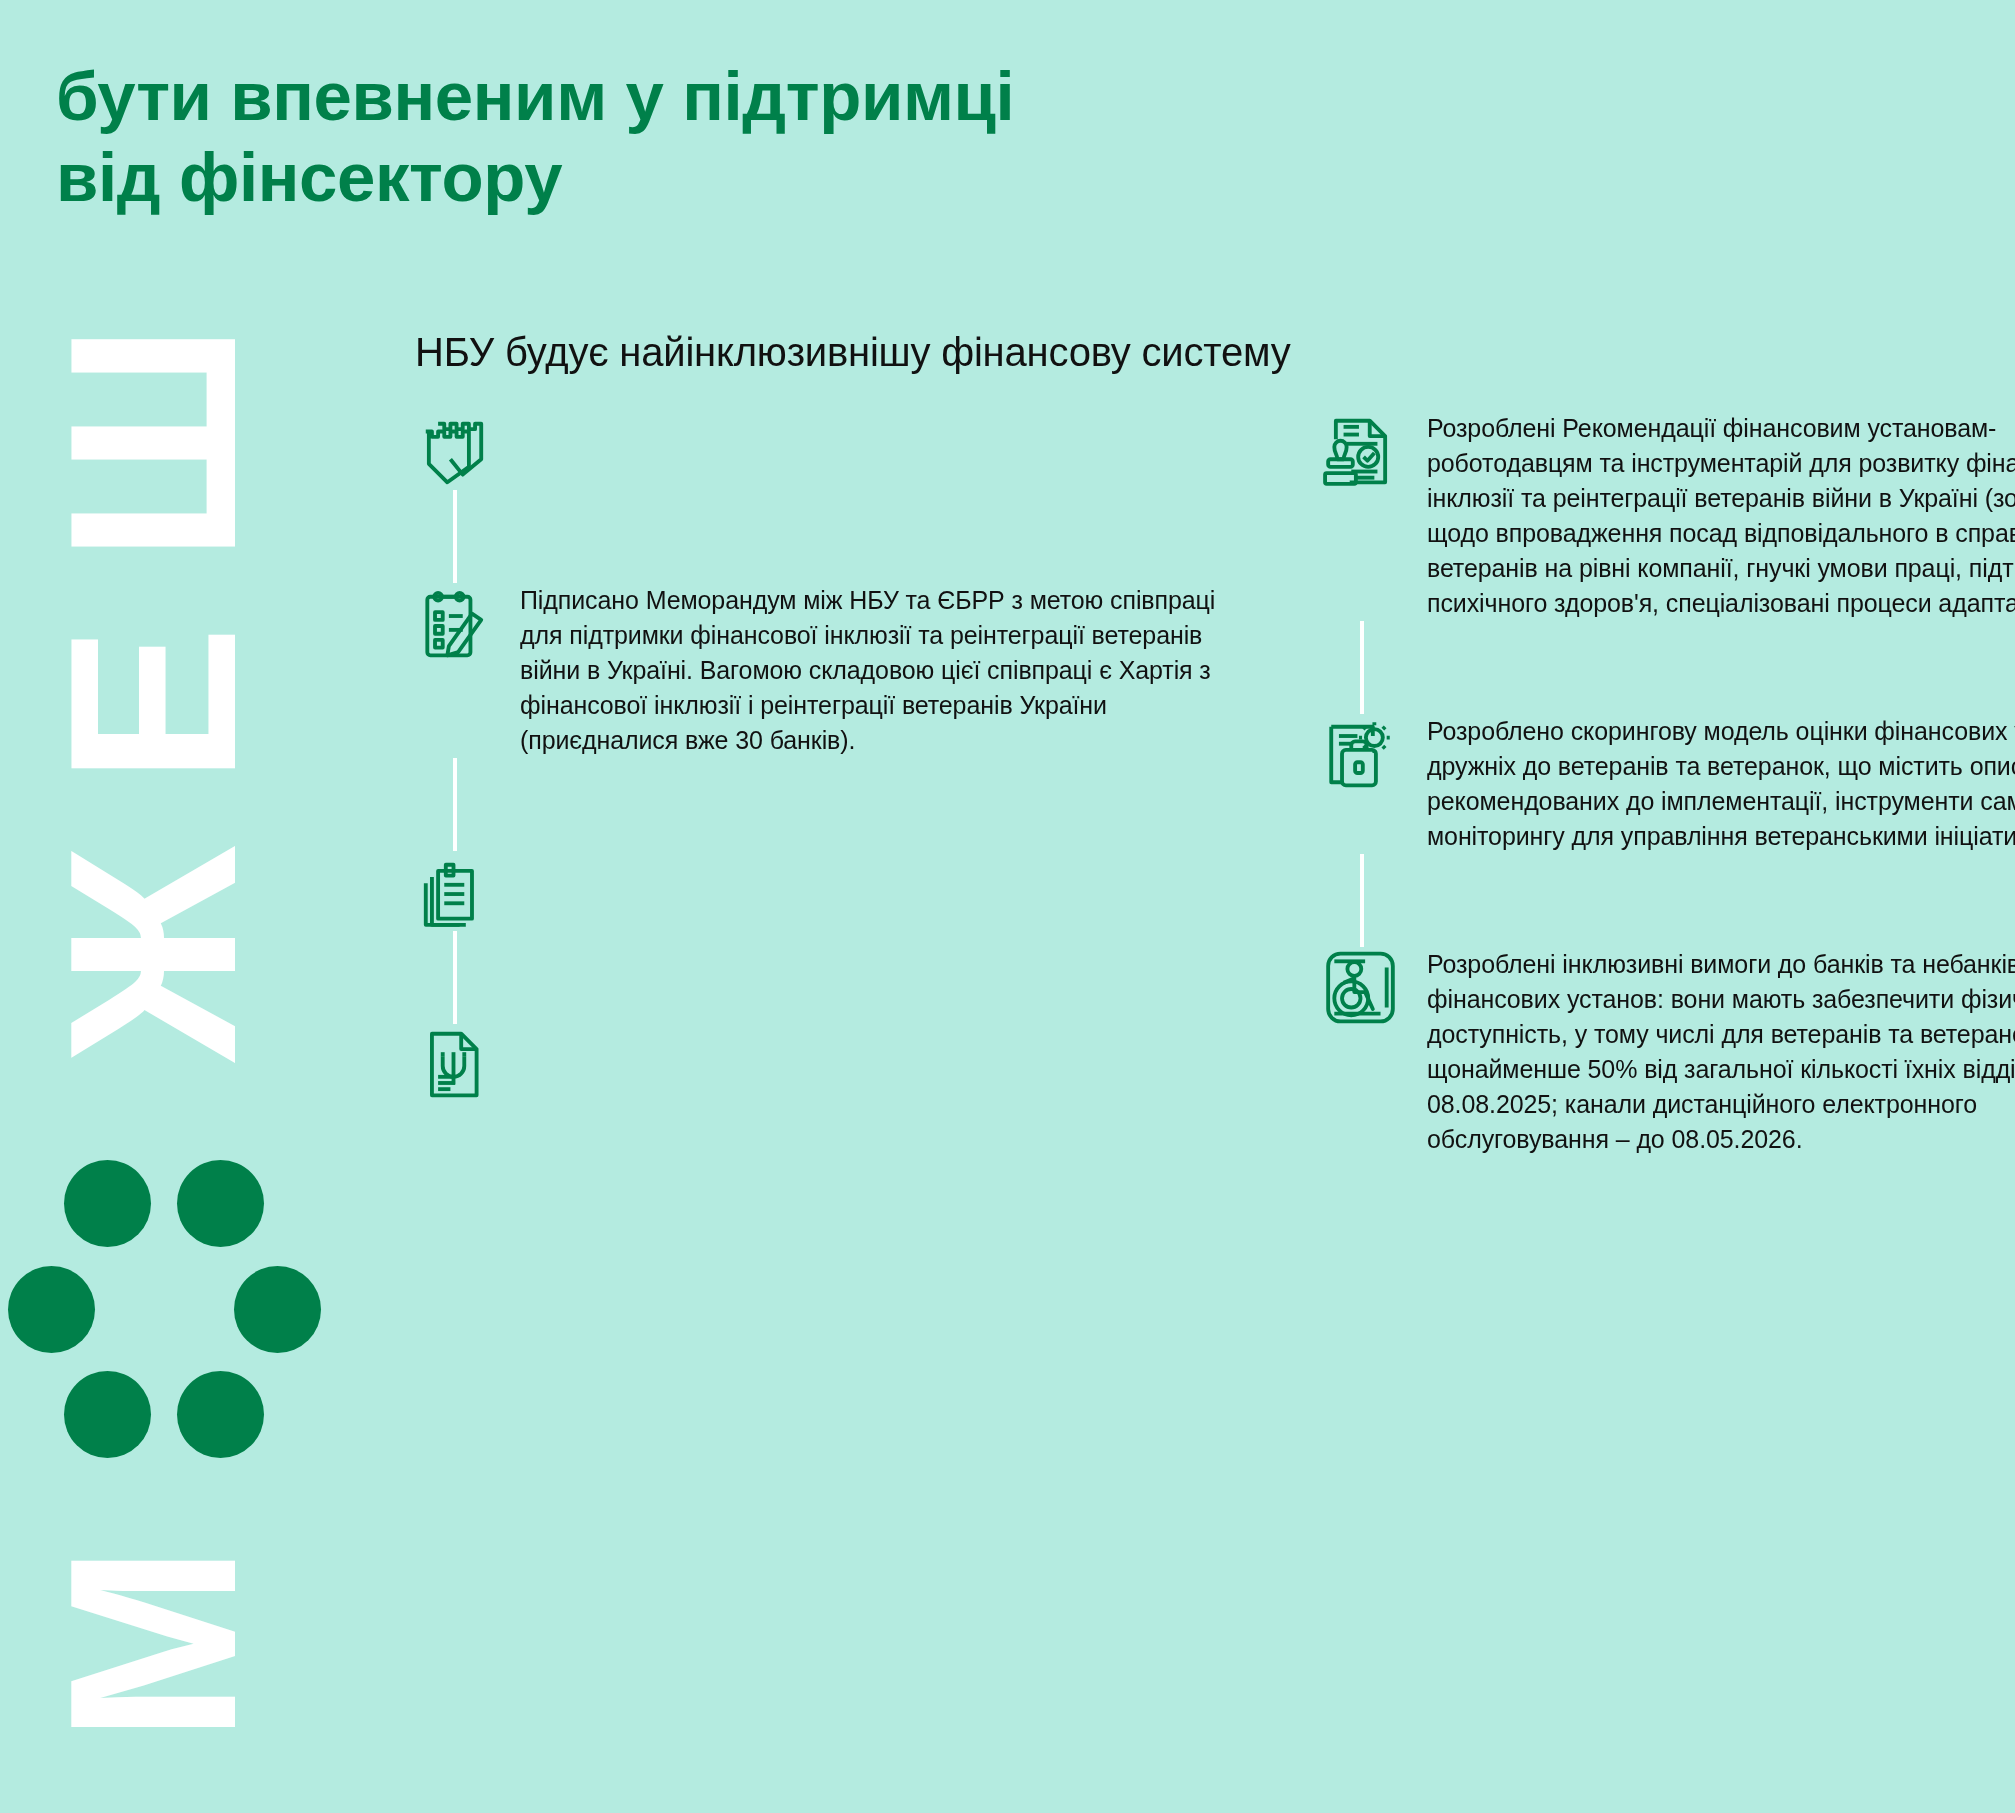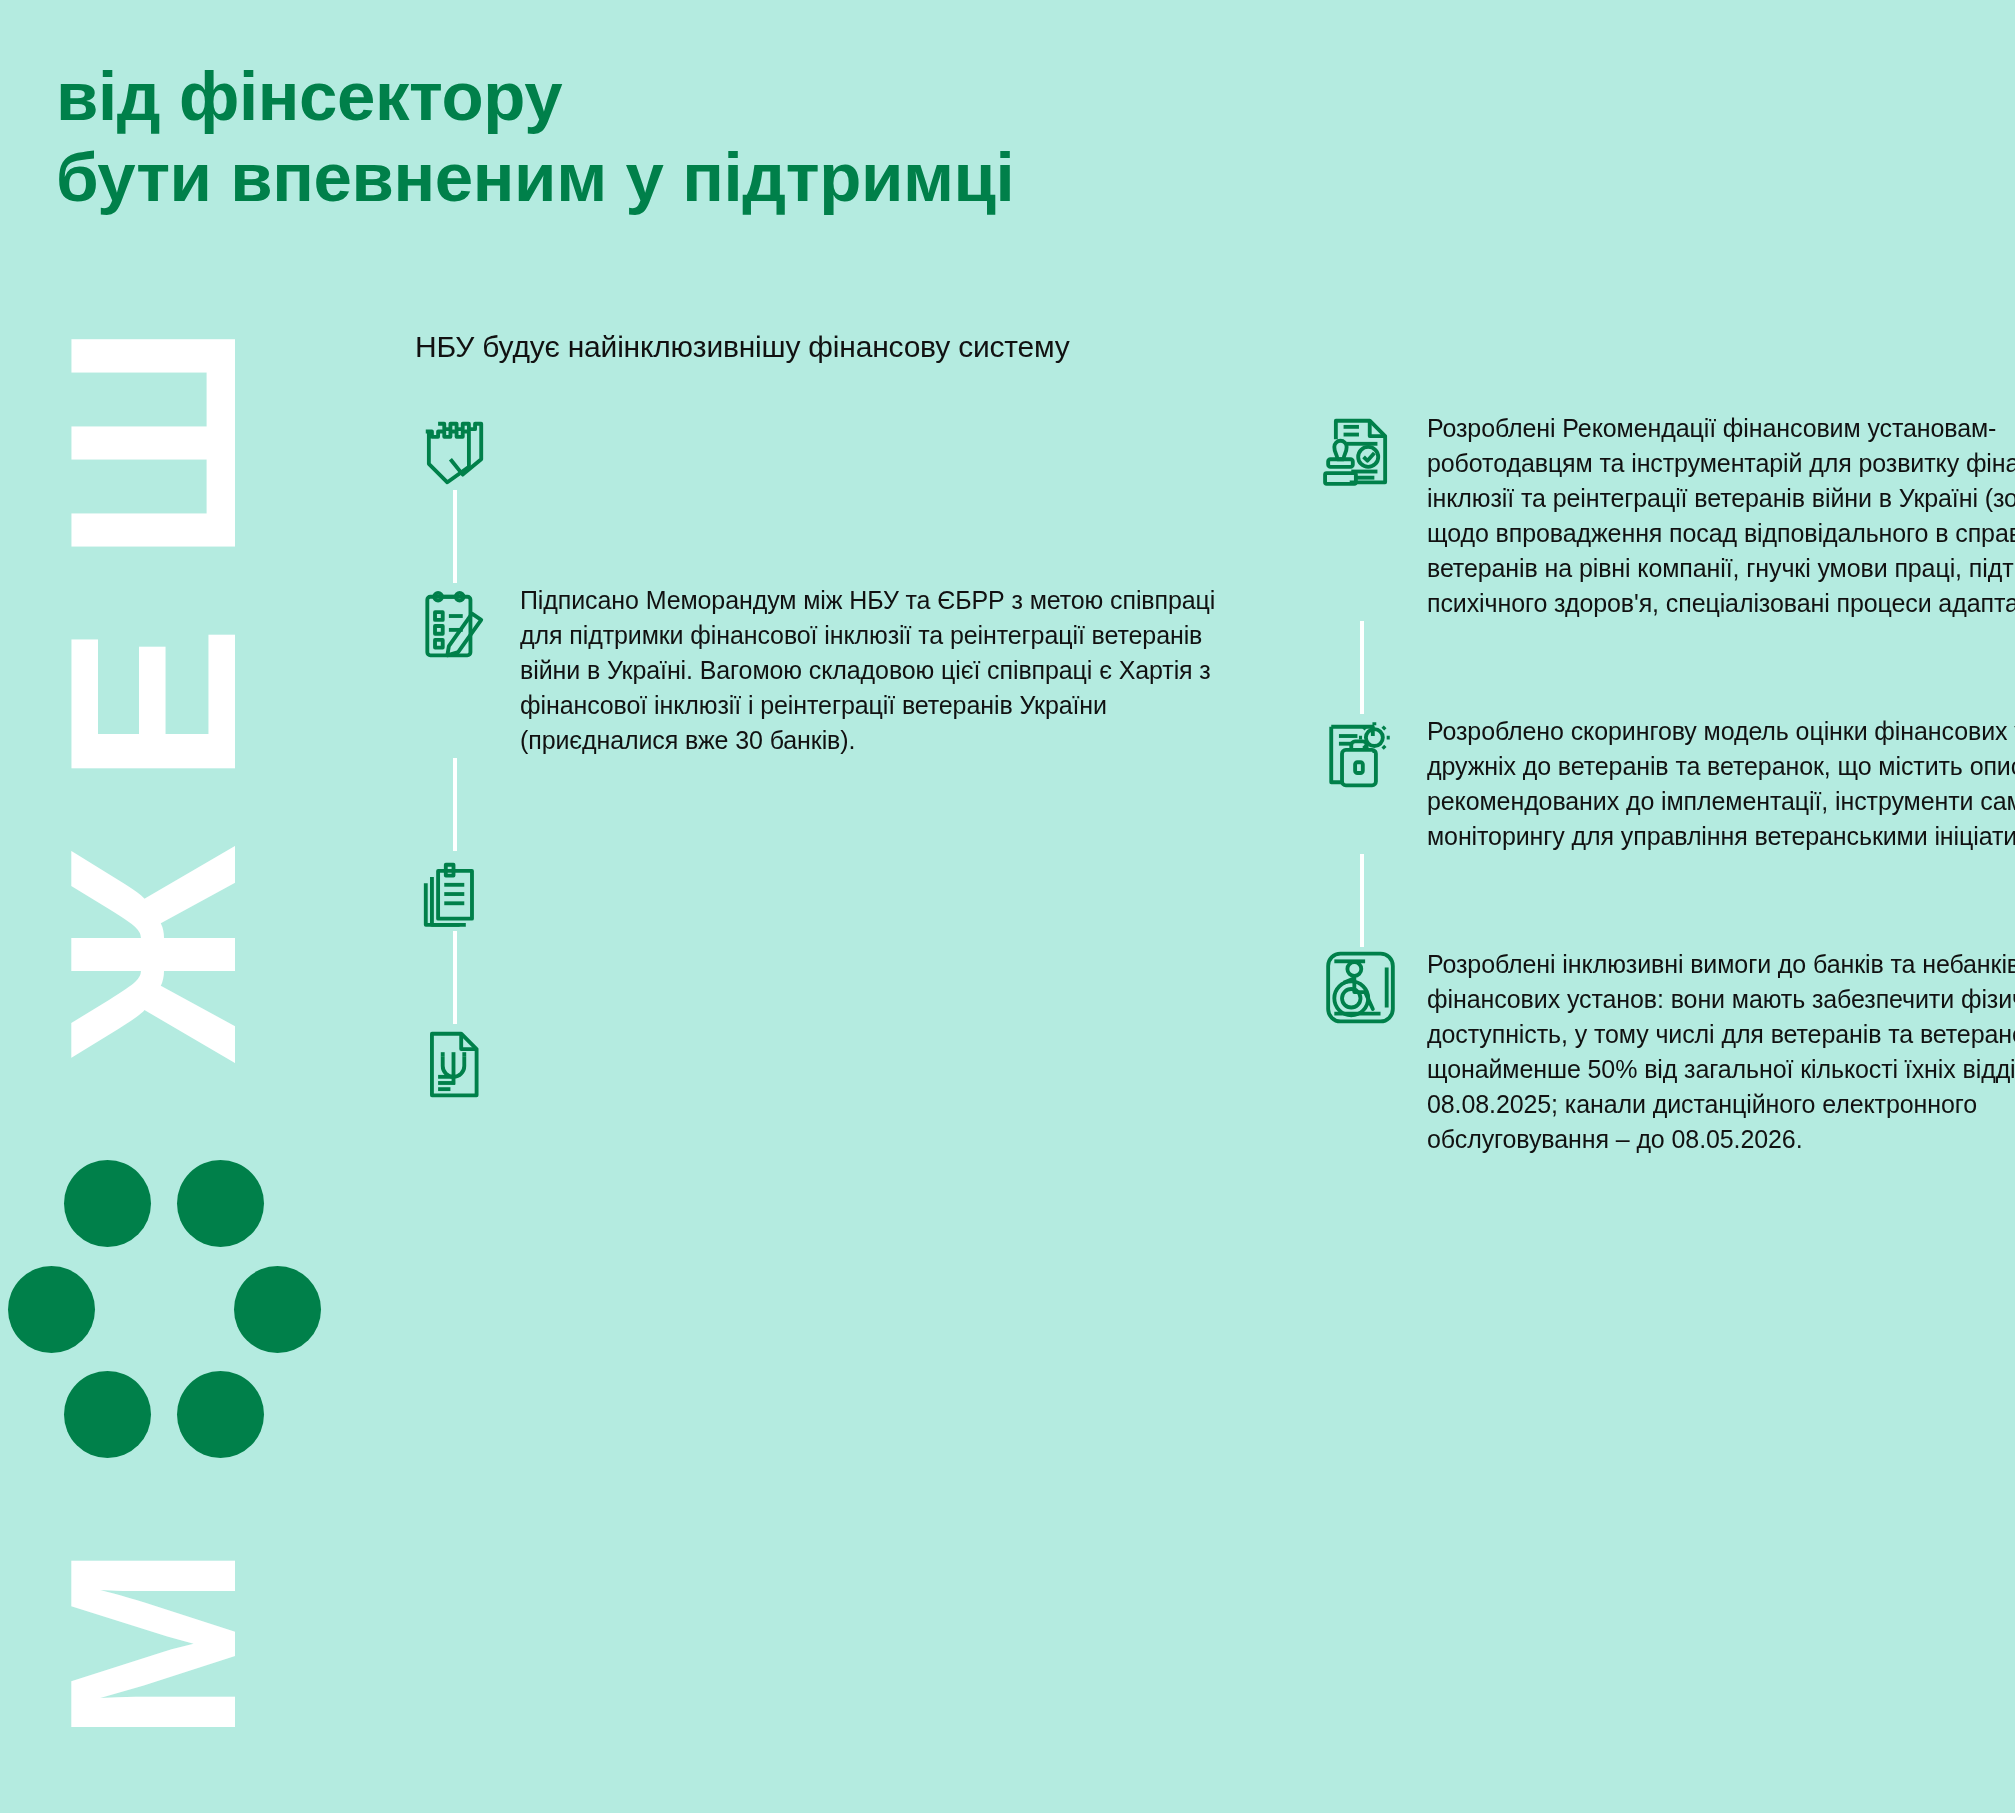--- a/index.html
+++ b/index.html
@@ -57,21 +57,21 @@
   .d2 { left: 173px; top: 4px; }
   .d3 { left: 4px;  top: 110px; }
   .d4 { left: 230px; top: 110px; }
   .d5 { left: 60px; top: 215px; }
   .d6 { left: 173px; top: 215px; }
 
   
   .subtitle {
     position: absolute;
     left: 415px; top: 330px;
-    font-size: 30px;
+    font-size: 40px;
     color: #111111;
     letter-spacing: -0.2px;
   }
 
   
   .cols { position: absolute; left: 415px; top: 411px; width: 2748px; }
   .col { position: absolute; top: 0; }
   .col-1 { left: 0px;    width: 830px; }
   .col-2 { left: 907px; width: 830px; }
 
@@ -89,22 +89,22 @@
     width: 4px; background: #ffffff;
     margin: 0 0 0 38px;
   }
 </style>
 </head>
 <body>
 
 <div class="slide">
 
   <div class="title">
+    <div>бути впевненим у підтримці</div>
     <div>від фінсектору</div>
-    <div>бути впевненим у підтримці</div>
   </div>
 
   <div class="sidebrand">
     <div class="letter l-sh">Ш</div>
     <div class="letter l-e">Е</div>
     <div class="letter l-zh">Ж</div>
     <div class="dotO">
       <span class="d1"></span>
         <span class="d2"></span>
         <span class="d3"></span>

